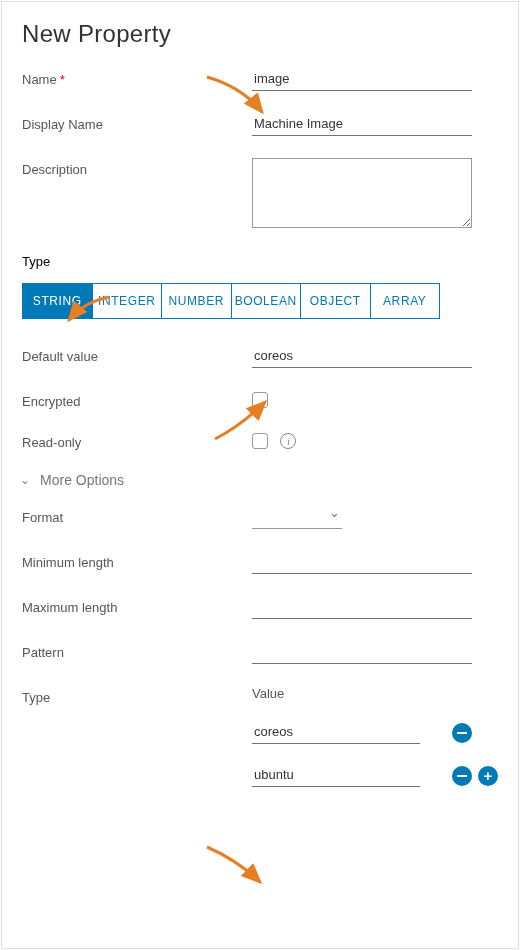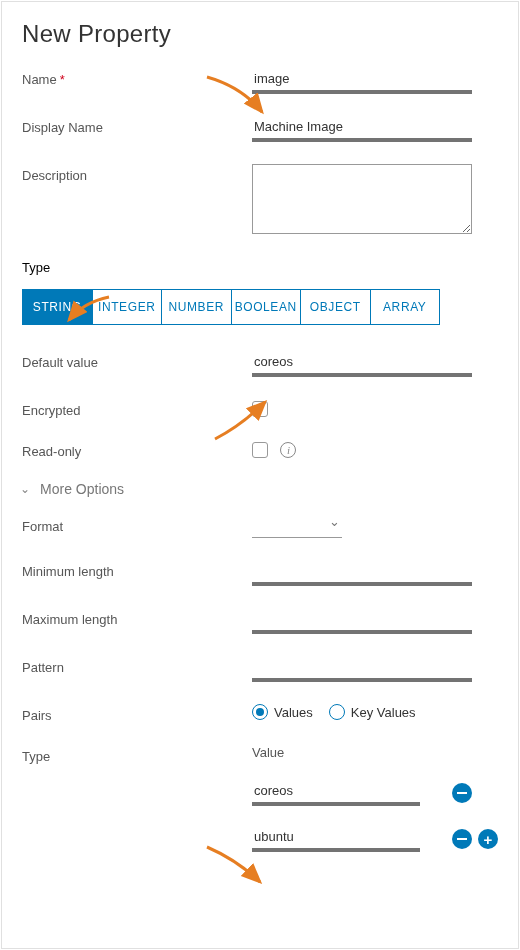--- a/index.html
+++ b/index.html
@@ -36,21 +36,21 @@
     color:#565656;
     padding-top:4px;
   }
   .req { color:#d0021b; margin-left:3px;}
   .field {
     flex:1;
   }
   .textline {
     width:220px;
     border:none;
-    border-bottom:4px solid #737373;
+    border-bottom:1px solid #737373;
     font-size:13px;
     padding:3px 2px 4px 2px;
     background:transparent;
     color:#333;
     outline:none;
   }
   textarea.descr {
     width:220px; height:70px;
     border:1px solid #999;
     resize:both;
@@ -250,33 +250,20 @@
     </div>
   </div>
 
   <div class="row">
     <div class="label">Pattern</div>
     <div class="field">
       <input class="textline" style="">
     </div>
   </div>
 
-  <div class="row">
-    <div class="label">Pairs</div>
-    <div class="field radio-group">
-      <label class="radio-label">
-        <span class="radio checked"></span>
-        <span>Values</span>
-      </label>
-      <label class="radio-label">
-        <span class="radio"></span>
-        <span>Key Values</span>
-      </label>
-    </div>
-  </div>
 
   <div class="row" style="margin-bottom:6px;">
     <div class="label">Type</div>
     <div class="field">
       <div class="enumhdr">Value</div>
 
       <div class="enumrow">
         <input class="textline" value="coreos" style="">
         <span style="flex:1"></span>
         <span class="circ-btn minus">

